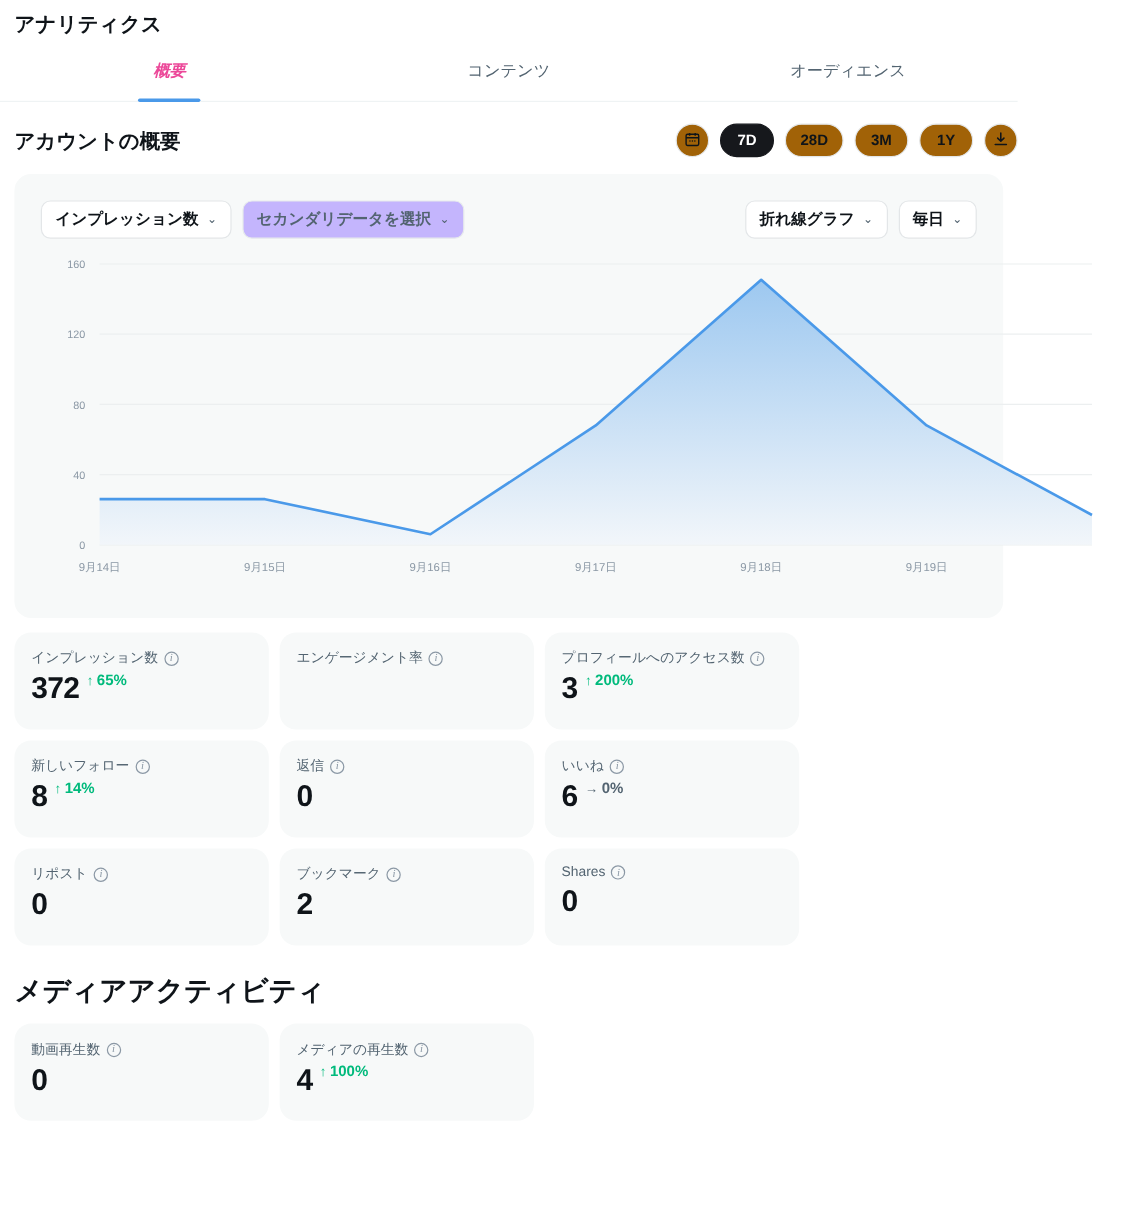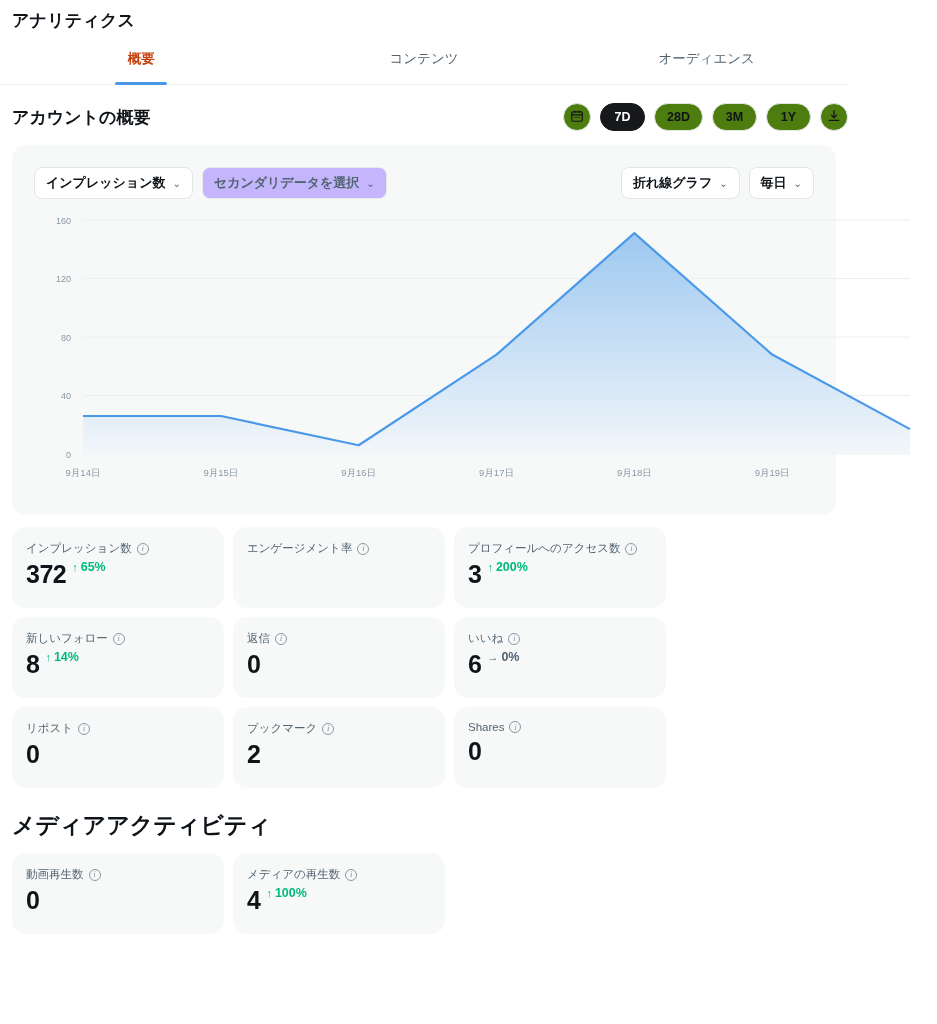--- a/index.html
+++ b/index.html
@@ -22,38 +22,38 @@
     border-bottom: 1px solid #eff3f4;
     display: flex;
   }
   .tab {
     flex: 1; display: flex; flex-direction: column;
     align-items: center; justify-content: flex-start;
     font-size: 13.5px; color: #536471; cursor: pointer;
     padding-top: 4px; position: relative;
   }
   .tab .tl { padding-bottom: 12px; }
-  .tab.active .tl { color: #c2410c; font-weight: bold; }
+  .tab.active .tl { color: #ec4899; font-weight: bold; font-style: italic; }
   .tab .ul {
     position: absolute; bottom: -1px; height: 3px; width: 52px;
     border-radius: 2px; background: transparent;
   }
   .tab.active .ul { background: #4a99e9; }
 
   
   .sec-row {
     display: flex; align-items: center; justify-content: space-between;
     padding: 12px 0 0 12px; height: 52px;
   }
   .sec-title { font-size: 17px; font-weight: bold; }
   .range-group { display: flex; align-items: flex-end; gap: 9px; }
   .pill {
     height: 28px; min-width: 45px; padding: 0 12px;
     border: 1px solid #e3e6e8; border-radius: 16px;
-    background: #4d7c0f; color: #0f1419;
+    background: #a16207; color: #0f1419;
     font-size: 12.5px; font-weight: bold;
     display: flex; align-items: center; justify-content: center;
     cursor: pointer;
   }
   .pill.active { background: #16181c; color: #fff; border-color: #16181c; }
   .pill.icon-pill { min-width: 28px; width: 28px; padding: 0; }
 
   
   .chart-panel {
     margin: 8px 12px 0 12px;

